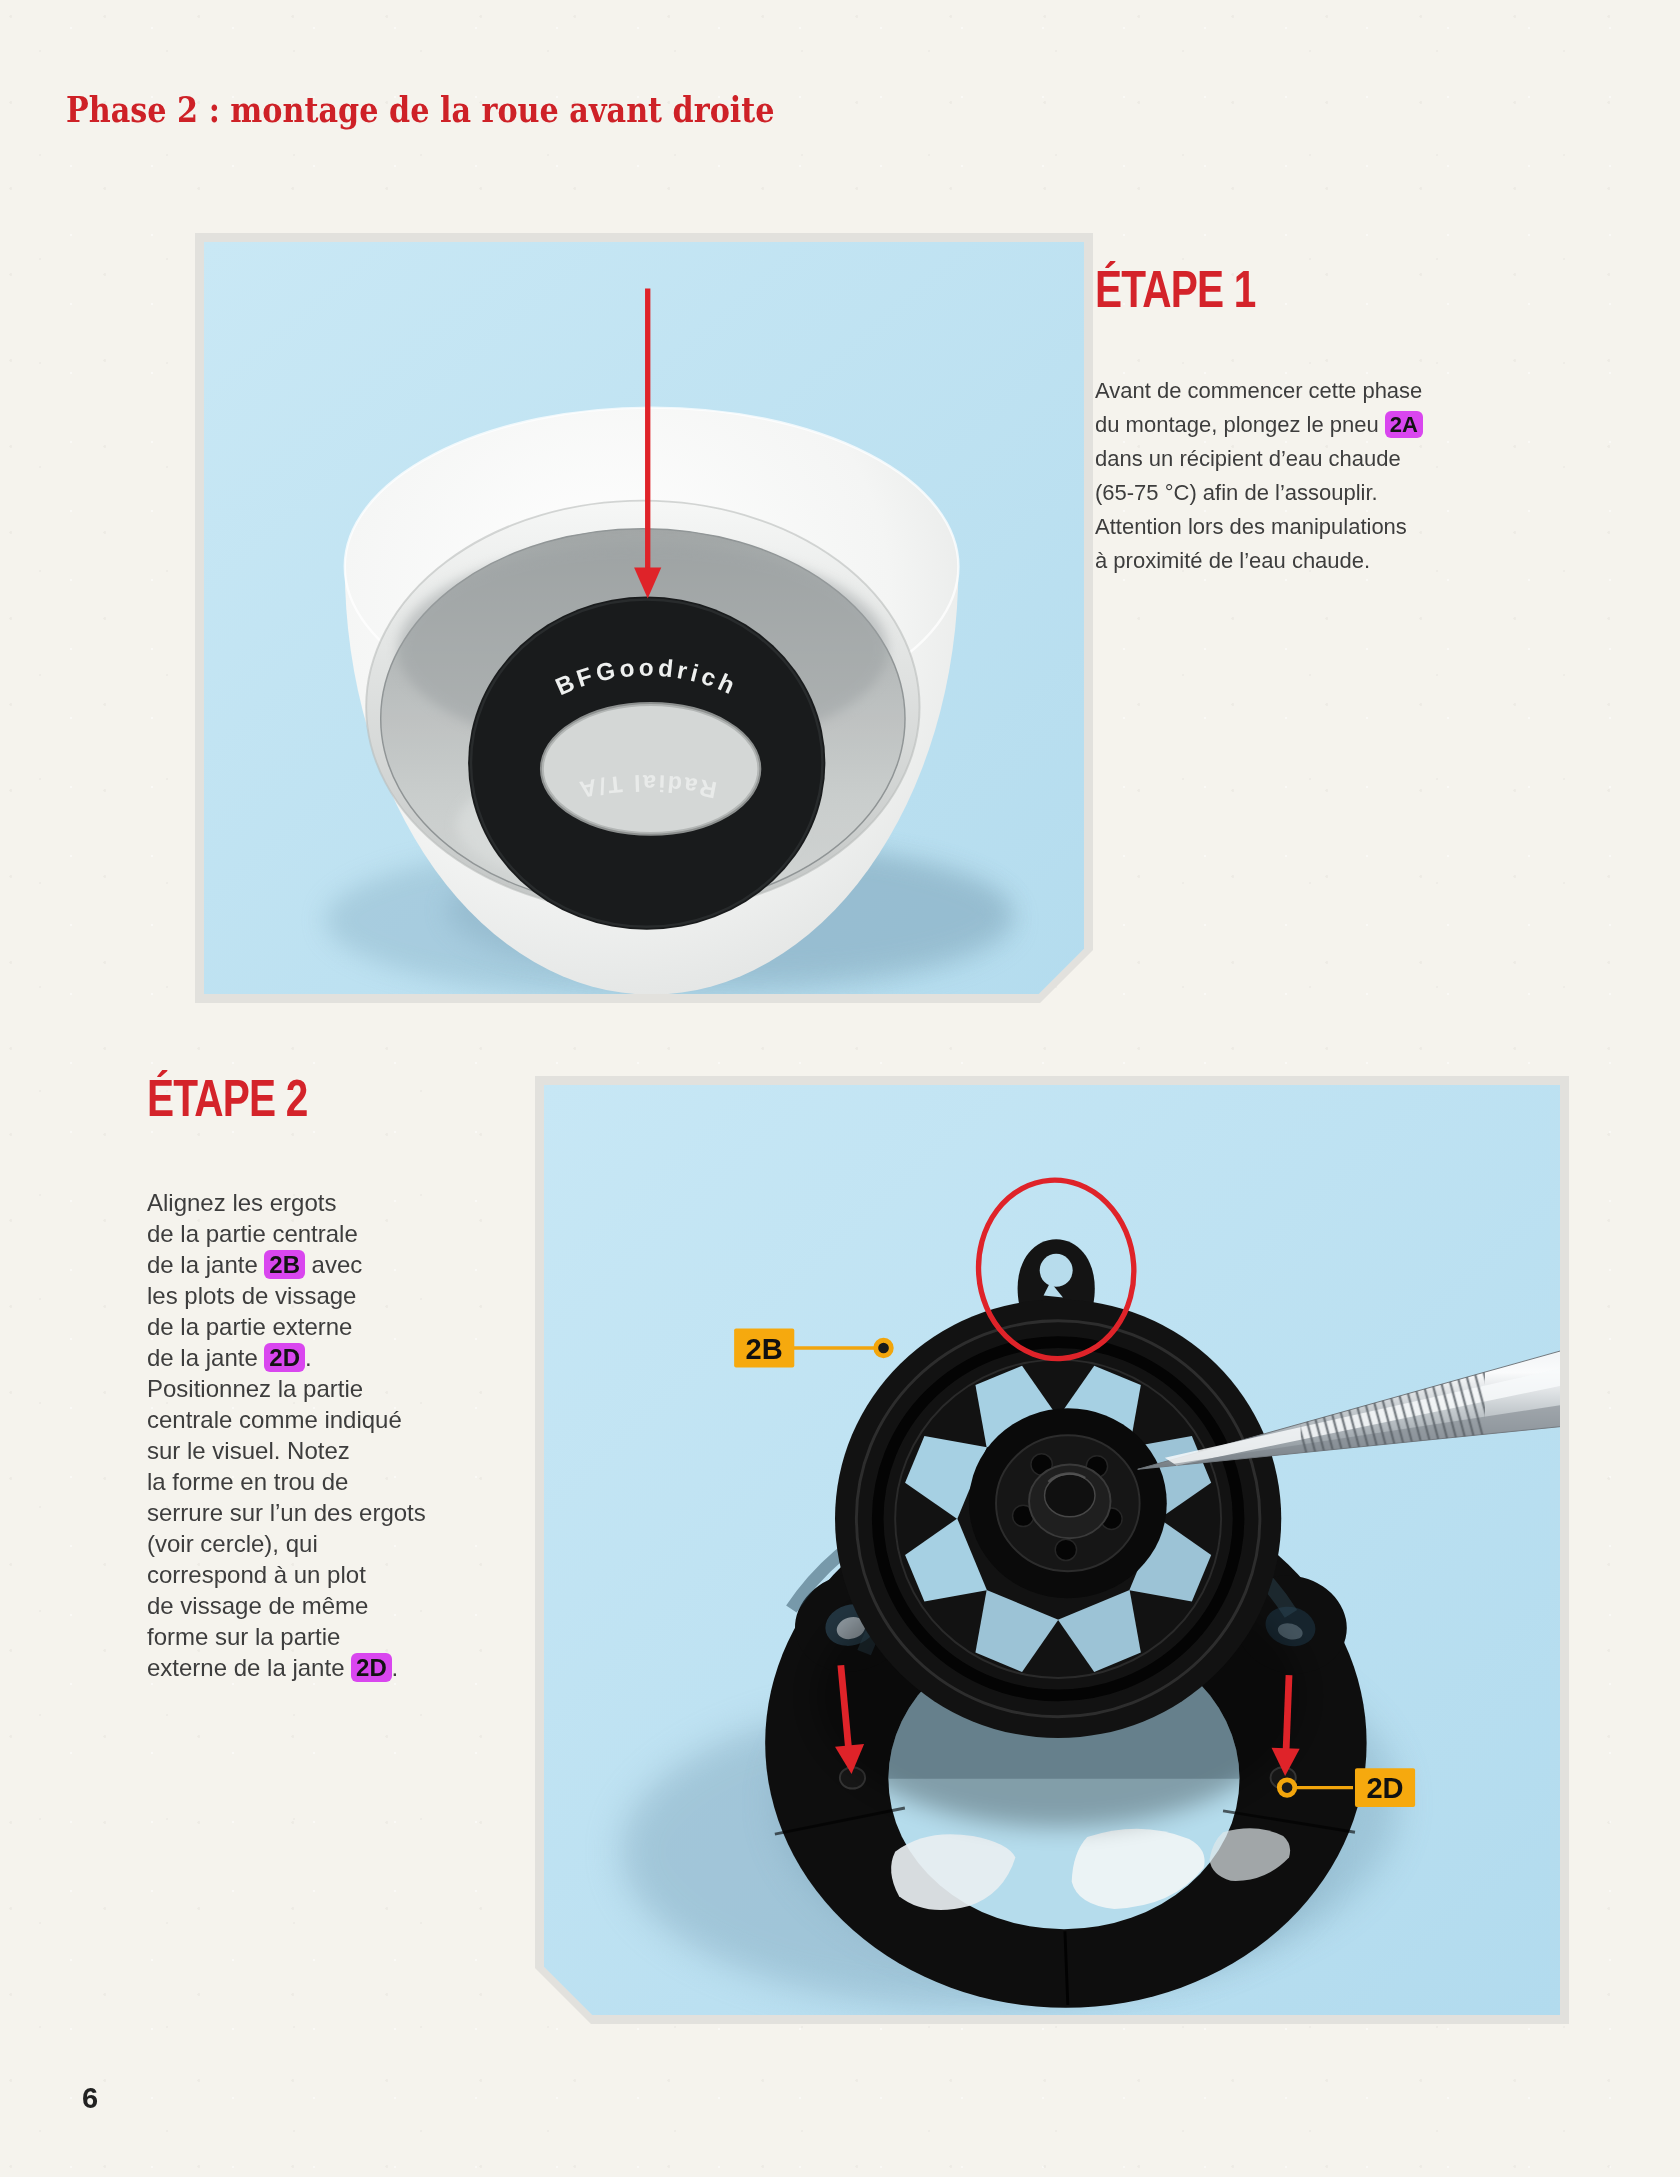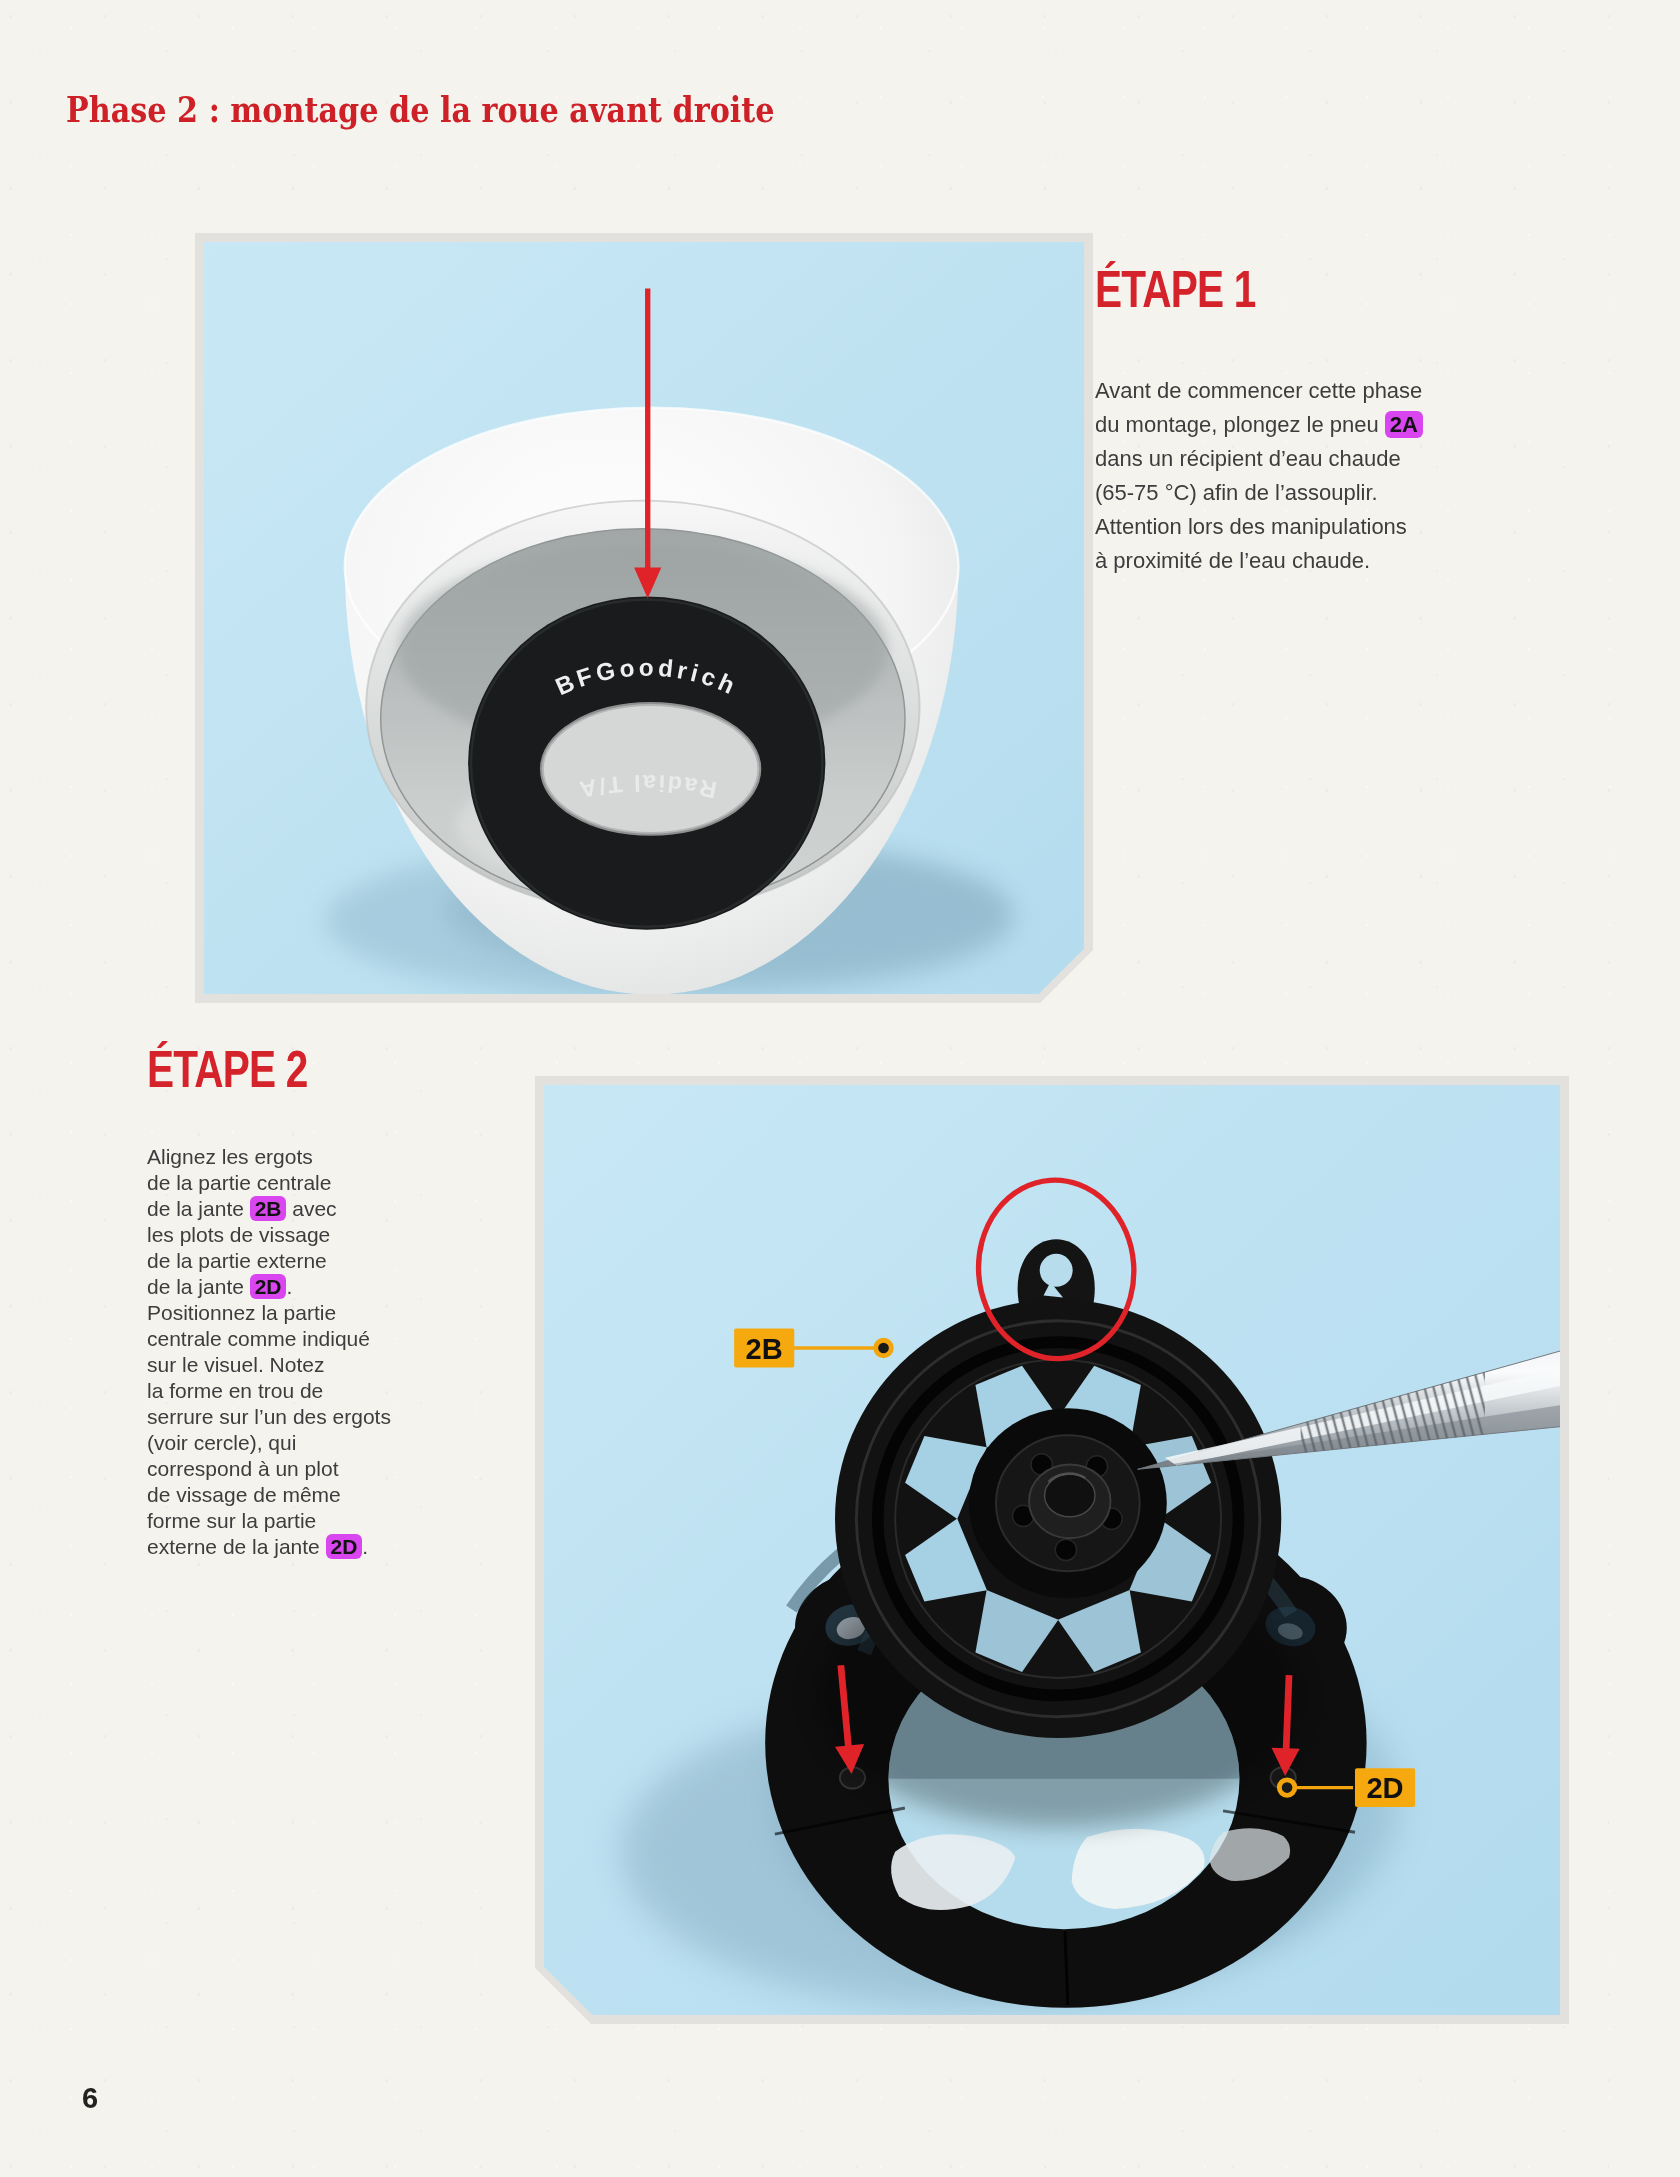--- a/index.html
+++ b/index.html
@@ -22,27 +22,27 @@
   }
   .etape-heading{
     display:inline-block;color:#d4232a;font-weight:700;font-size:52px;
     letter-spacing:-1px;transform:scaleX(.78);transform-origin:0 0;
     white-space:nowrap;line-height:1;
   }
   .step-body{
     margin-top:15.5px;font-size:22px;line-height:34px;color:#3d3d3d;
     white-space:pre-line;
   }
-  #step2 .step-body{font-size:21px;line-height:26px;margin-top:6px;}
+  #step2 .step-body{font-size:24px;line-height:31px;margin-top:20px;}
   .hl{
     background:#d946ef;color:#131313;font-weight:700;
     padding:1px 4.9px;border-radius:6px;white-space:nowrap;
   }
   #step1{position:absolute;left:1095px;top:220px;width:485px;}
-  #step2{position:absolute;left:147px;top:1000px;width:320px;}
+  #step2{position:absolute;left:147px;top:1029px;width:320px;}
   .photo-frame{
     position:absolute;background:#e2e1dd;
     filter:drop-shadow(0 0 1px rgba(110,110,100,.55)) drop-shadow(1.9px 2.9px 4.9px rgba(70,70,60,.18));
   }
   #photo1{
     left:155px;top:217px;width:898px;height:770px;
     clip-path:polygon(0 0,100% 0,100% calc(100% - 53px),calc(100% - 53px) 100%,0 100%);
   }
   #photo1 .photo-inner{
     clip-path:polygon(0 0,100% 0,100% calc(100% - 46px),calc(100% - 46px) 100%,0 100%);

